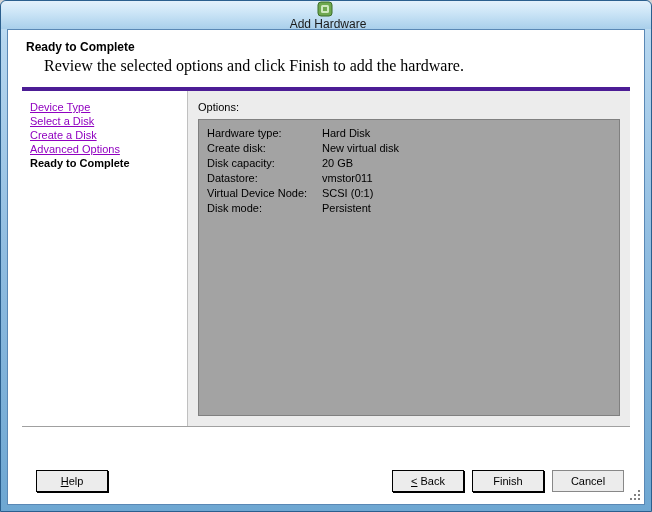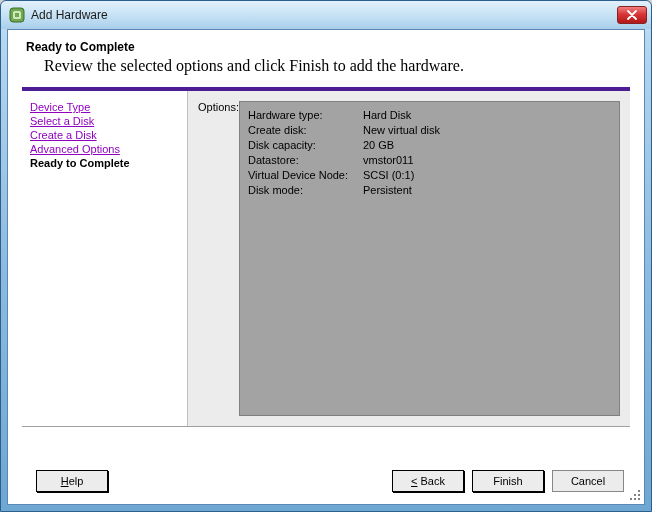--- a/index.html
+++ b/index.html
@@ -19,20 +19,21 @@
     border-radius: 6px 6px 0 0;
     position: relative;
   }
   .titlebar {
     height: 28px;
     display: flex;
     align-items: center;
     padding: 0 4px 0 8px;
     background: linear-gradient(to bottom, #e3f0fb 0%, #cde6f7 40%, #a9cfeb 100%);
     border-radius: 6px 6px 0 0;
+    flex-direction: column;
   }
   .titlebar .app-icon {
     width: 16px; height: 16px;
     margin-right: 6px;
     display: inline-flex; align-items: center; justify-content: center;
   }
   .titlebar .title-text {
     color: #1a1a1a;
     font-size: 12px;
     flex: 1;
@@ -94,21 +95,21 @@
     display: block;
     font-weight: bold;
     color: #000;
     margin-top: 2px;
     font-size: 11px;
   }
   .panel {
     flex: 1;
     padding: 10px 10px;
     display: flex;
-    flex-direction: row;
+    flex-direction: column;
   }
   .panel-label {
     font-size: 11px;
     color: #000;
     margin-bottom: 6px;
   }
   .panel-box {
     flex: 1;
     background: #a3a3a3;
     border: 1px solid #808080;

